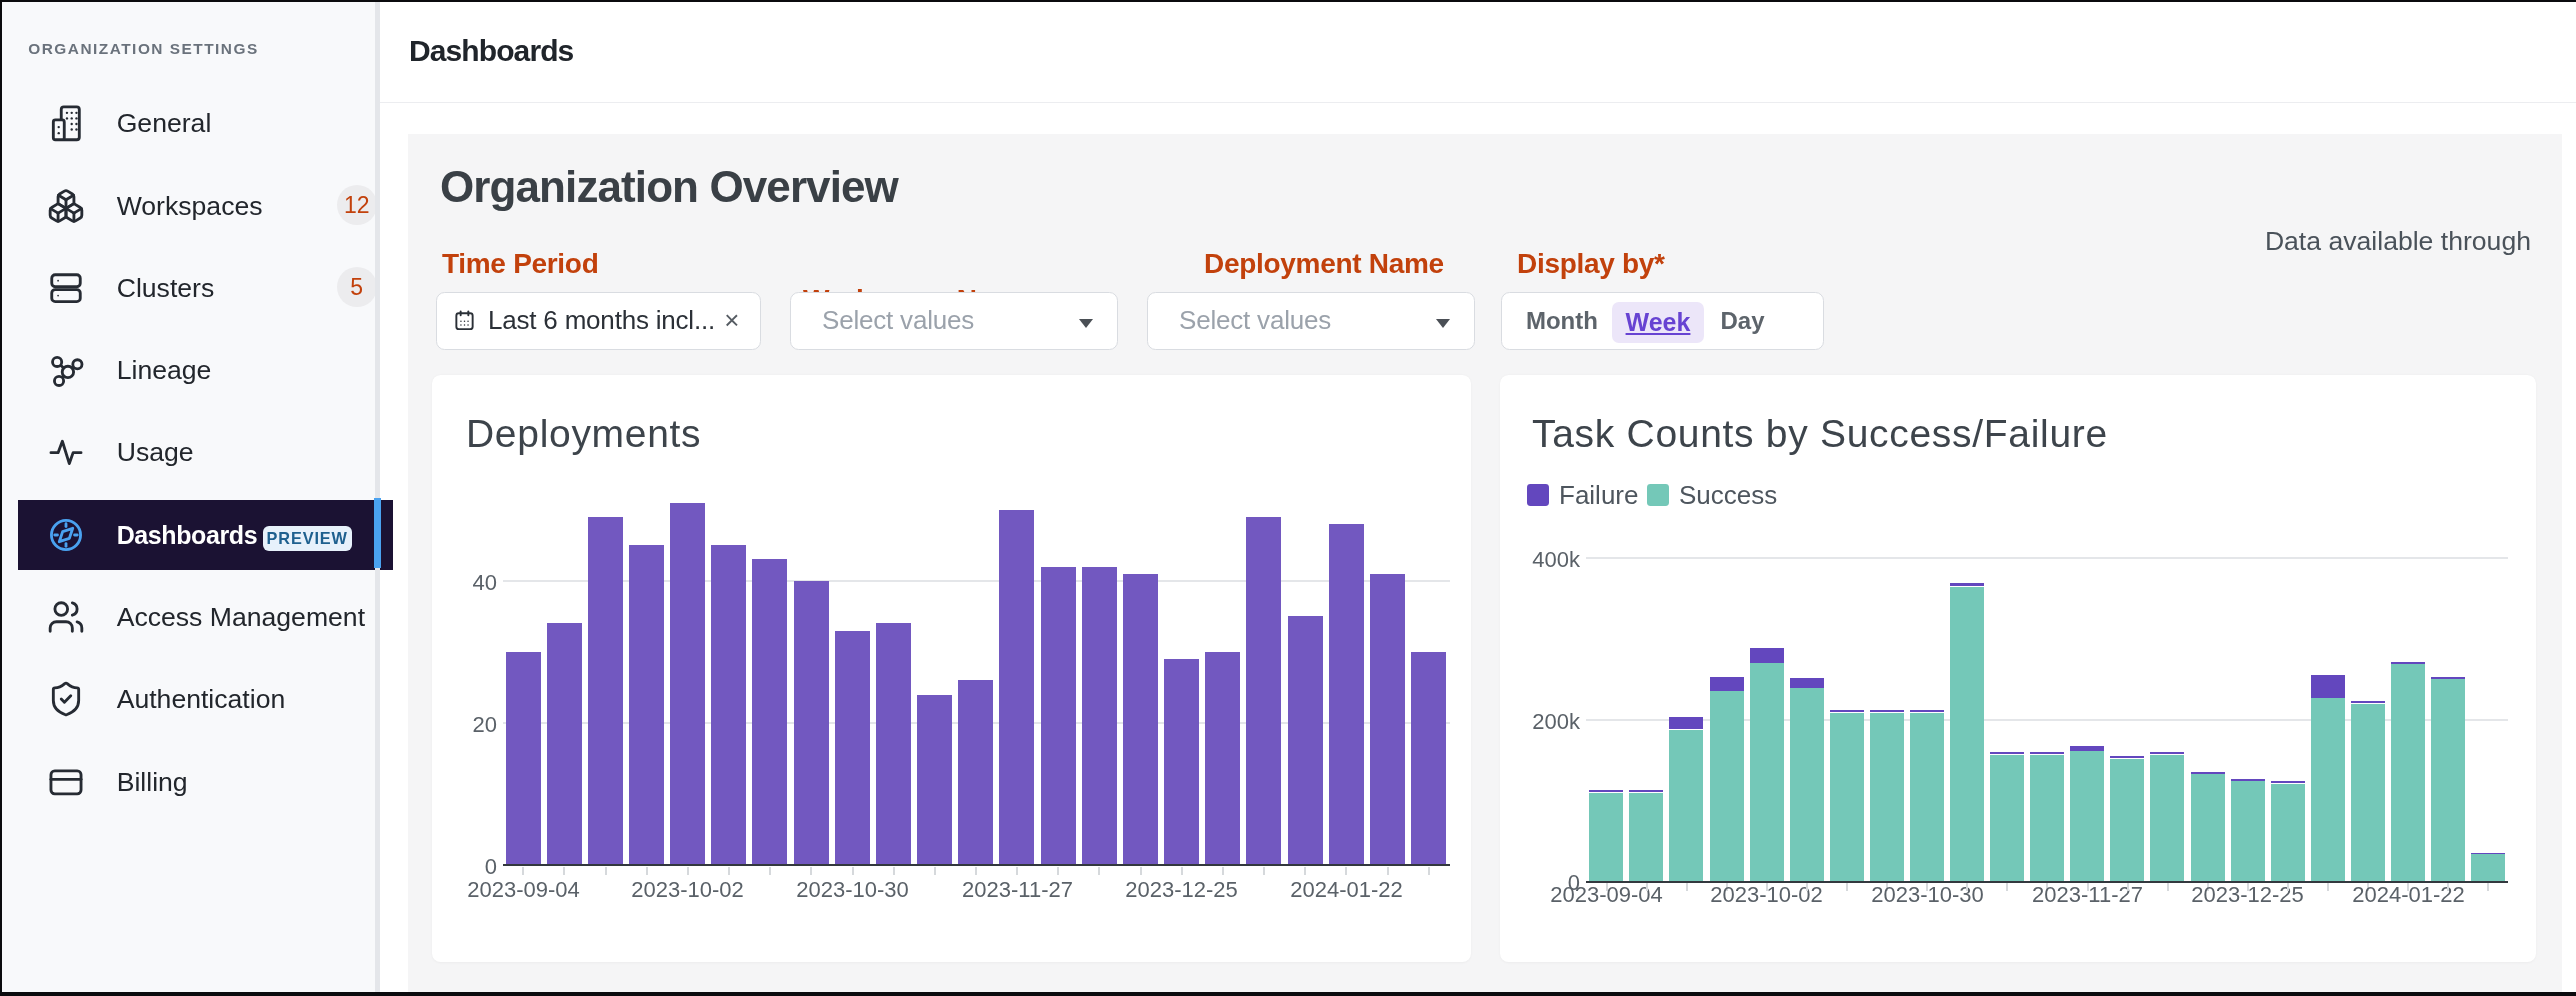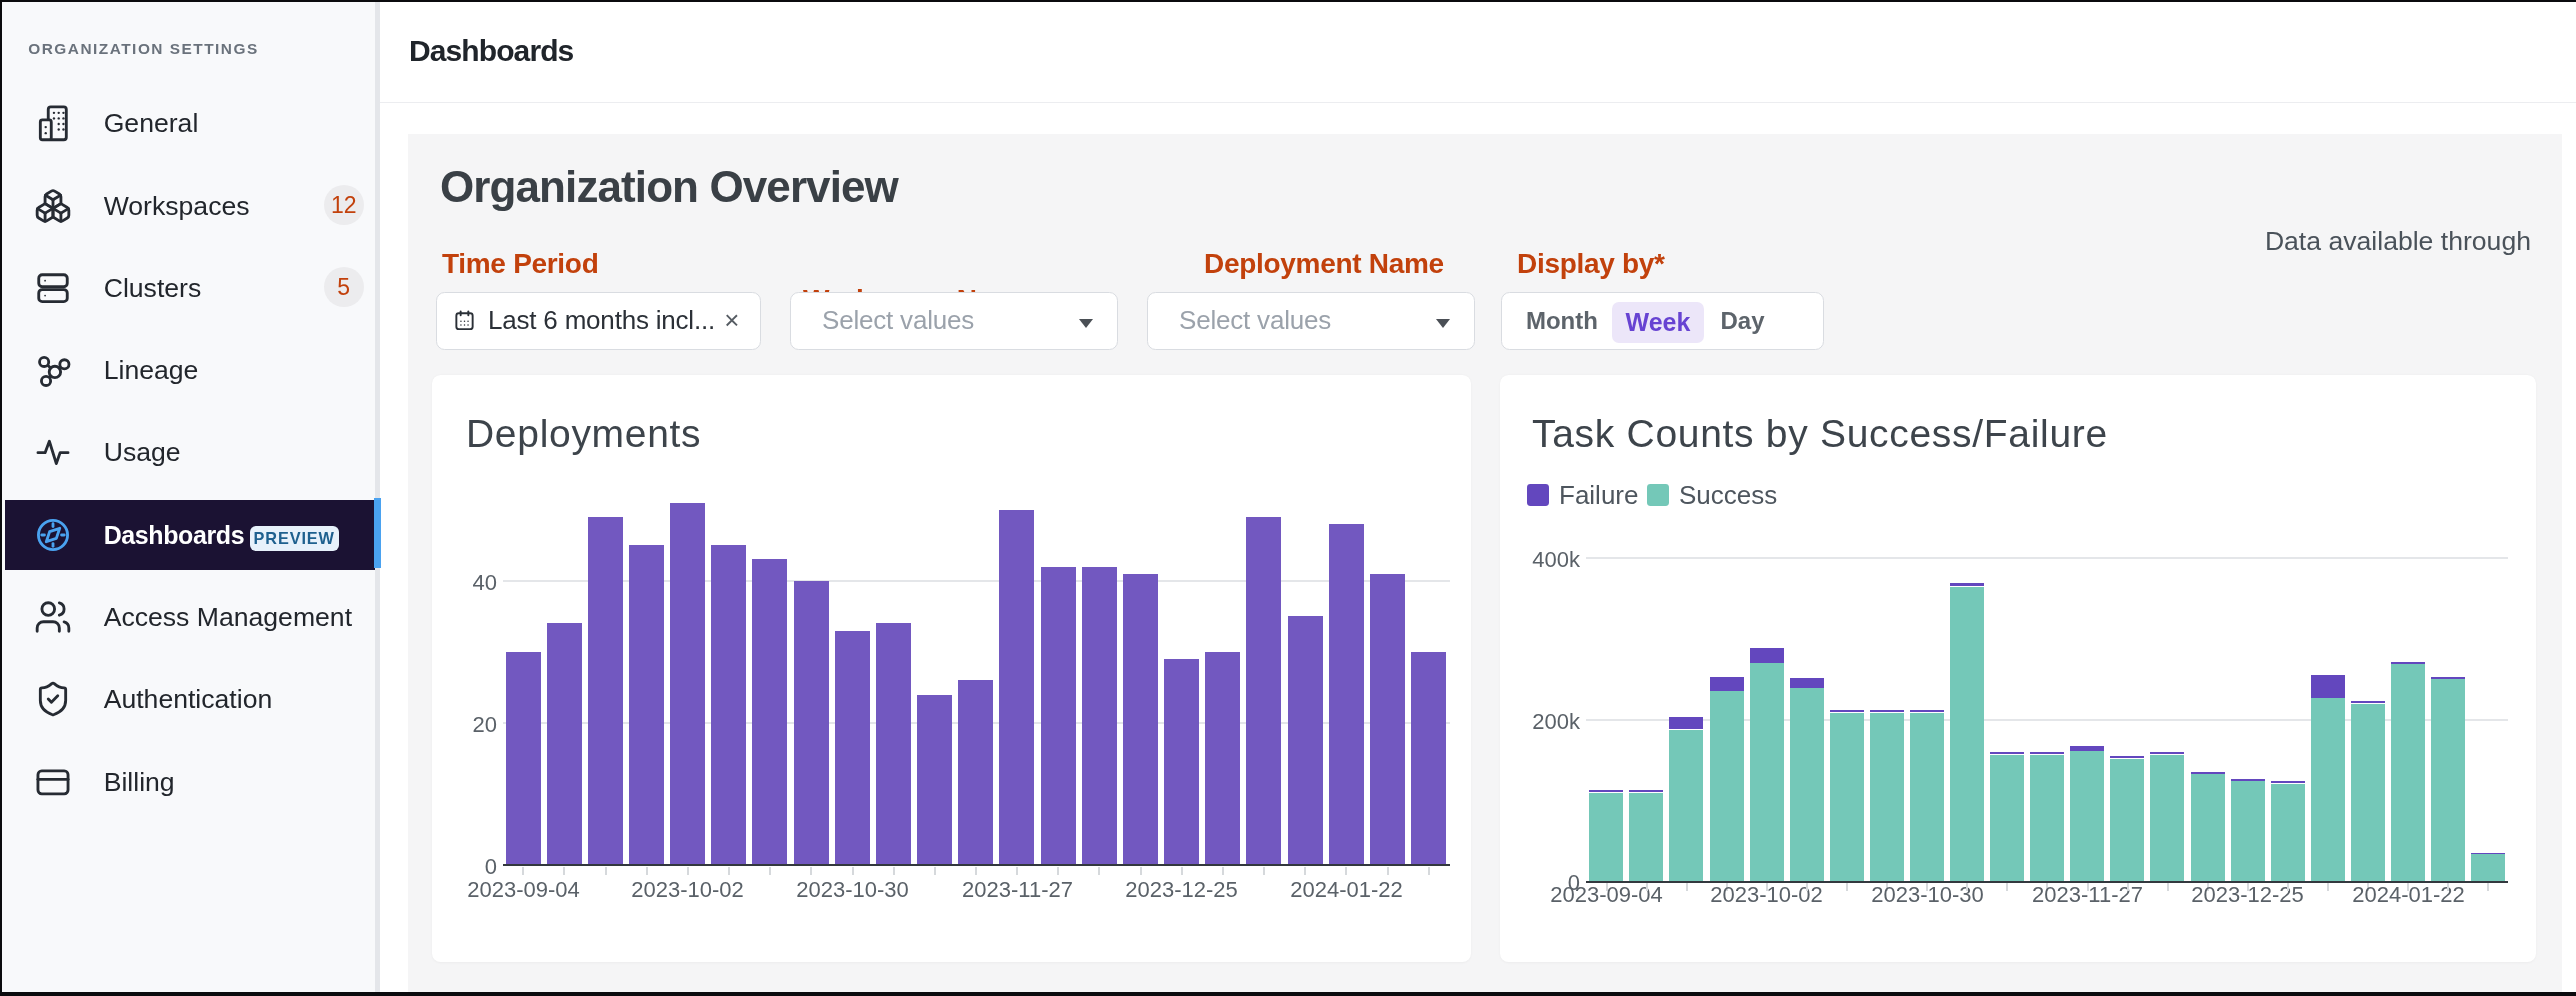--- a/index.html
+++ b/index.html
@@ -9,21 +9,21 @@
 
   
   #frame-top    { left:0; top:0; width:2576px; height:1.7px; background:#0b0b0e; z-index:50; }
   #frame-left   { left:0; top:0; width:1.7px; height:996px; background:#0b0b0e; z-index:50; }
   #frame-bottom { left:0; top:992px; width:2576px; height:4.3px; background:#0b0b0e; z-index:50; }
 
   
   #sidebar { left:1.7px; top:1.7px; width:373px; height:991px; background:#f8f9fb; }
   #sidebar-divider { left:375px; top:1.7px; width:5.1px; height:991px; background:#e4e6ea; }
   #sidebar-header { left:26.6px; top:38px; font-size:15.4px; font-weight:700; letter-spacing:1.5px; color:#6a727c; }
-  .nav-item { position:absolute; left:3px; width:375px; height:70px; cursor:pointer;padding-left:36px; }
+  .nav-item { position:absolute; left:16px; width:375px; height:70px; cursor:pointer;padding-left:36px; }
   .nav-icon { position:absolute; left:29px; top:16.3px; width:38px; height:38px; }
   .nav-icon svg { width:38px; height:38px; display:block; }
   .nav-label { position:absolute; left:99px; top:0; line-height:70px; font-size:26.6px; color:#22262c; font-weight:400; }
   .nav-badge { position:absolute; left:319px; top:14.6px; width:40px; height:40px; border-radius:50%; background:#ececee; color:#c2410c; font-size:23px; line-height:40px; text-align:center; font-weight:400; }
   .nav-item.selected { background:#1b1233; }
   .nav-item.selected .nav-label { color:#ffffff; font-weight:700; font-size:25px; letter-spacing:-0.4px; }
   #nav-accent { left:374px; top:498px; width:6.9px; height:70px; background:#4aa2f0; z-index:5; }
   .preview-badge { position:absolute; left:245px; top:26px; width:89px; height:25px; border-radius:6px; background:#e7f1fb; color:#1e608f; font-size:16.3px; font-weight:700; letter-spacing:0.9px; text-align:center; line-height:25px; }
 
   
@@ -236,21 +236,21 @@
   <span class="fb-caret"></span>
 </div>
 
 <div class="filter-box" style="left:1147px; width:328px;">
   <span class="fb-text fb-placeholder" style="left:31px;">Select values</span>
   <span class="fb-caret"></span>
 </div>
 
 <div class="filter-box" style="left:1501px; width:323px;">
   <span class="seg" style="left:15.4px; width:89px;">Month</span>
-  <span class="seg active" style="left:110px; width:92px;">Week</span>
+  <span class="seg active" style="left:110px; width:92px;text-decoration:underline;">Week</span>
   <span class="seg" style="left:206px; width:69px;">Day</span>
 </div>
 
 <div class="card" id="card-left"></div>
 <div class="card" id="card-right"></div>
 <div class="chart-title" id="chart-left-title">Deployments</div>
 <div class="chart-title" id="chart-right-title">Task Counts by Success/Failure</div>
 
 <div class="legend-swatch" style="left: 1527px; background: rgb(99, 71, 190);" id="legend-failure-swatch"></div>
 <div class="legend-text" style="left:1559px;">Failure</div>

